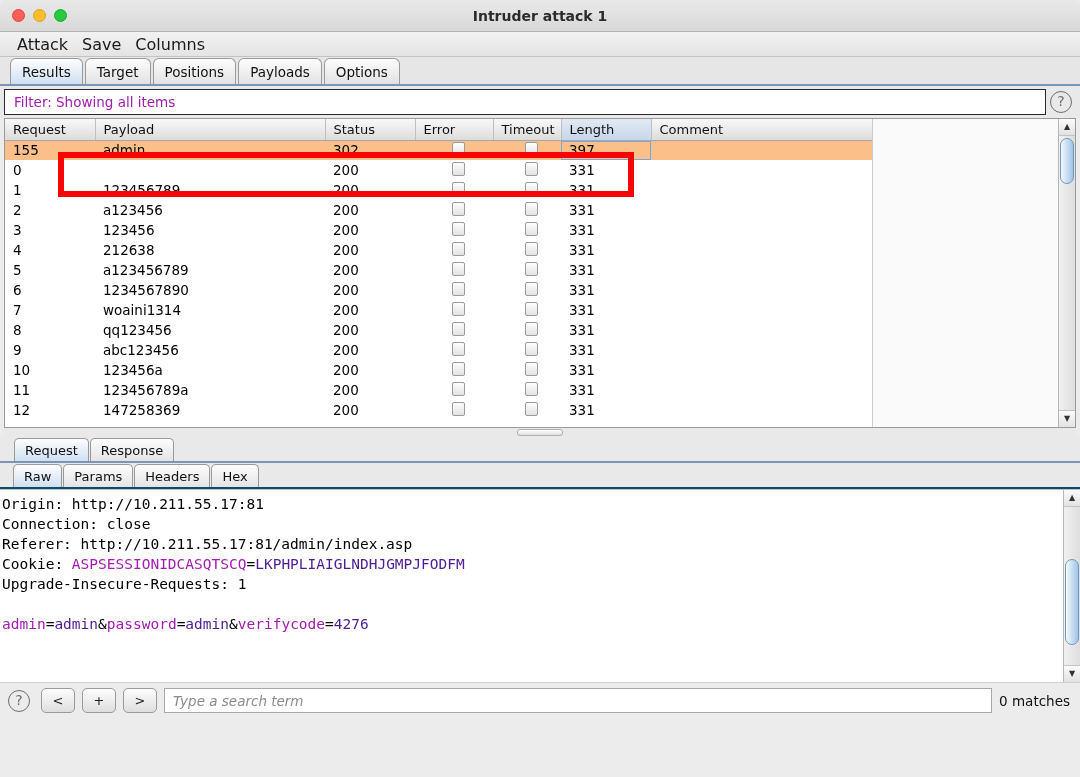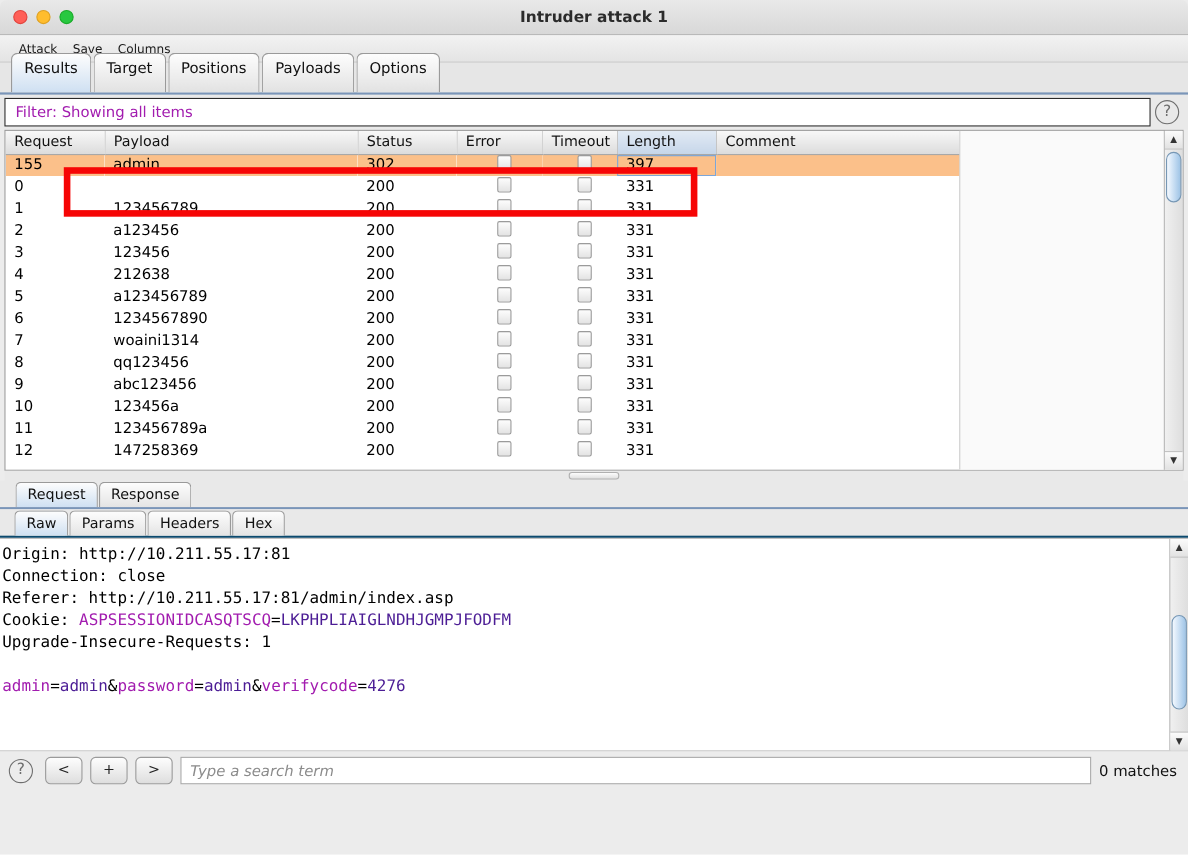--- a/index.html
+++ b/index.html
@@ -39,37 +39,37 @@
 
   
   .menubar {
     height: 25px;
     background: linear-gradient(to bottom, #f2f2f2, #e4e4e4);
     border-bottom: 1px solid #c4c4c4;
     display: flex; align-items: center; gap: 4px;
     padding-left: 12px;
   }
   .menu-item {
-    font-size: 11px; color: #1a1a1a;
+    font-size: 16px; color: #1a1a1a;
     padding: 2px 5px; cursor: default;
   }
 
   
   .tabstrip {
     height: 29px;
     background: #e6e6e6;
     display: flex; align-items: flex-end;
     padding-left: 10px;
     border-bottom: 2px solid #7a95b8;
     position: relative;
   }
   .tab {
     font-size: 13.5px; color: #111;
     padding: 4px 11px 4px 11px;
-    height: 36px; line-height: 18px;
+    height: 26px; line-height: 18px;
     border: 1px solid #9a9a9a;
     border-bottom: none;
     border-radius: 6px 6px 0 0;
     background: linear-gradient(to bottom, #fdfdfd 0%, #e2e2e2 100%);
     margin-right: 2px;
     cursor: default;
     position: relative;
   }
   .tab.active {
     background: linear-gradient(to bottom, #fdfdfd 0%, #cfe0f2 100%);

